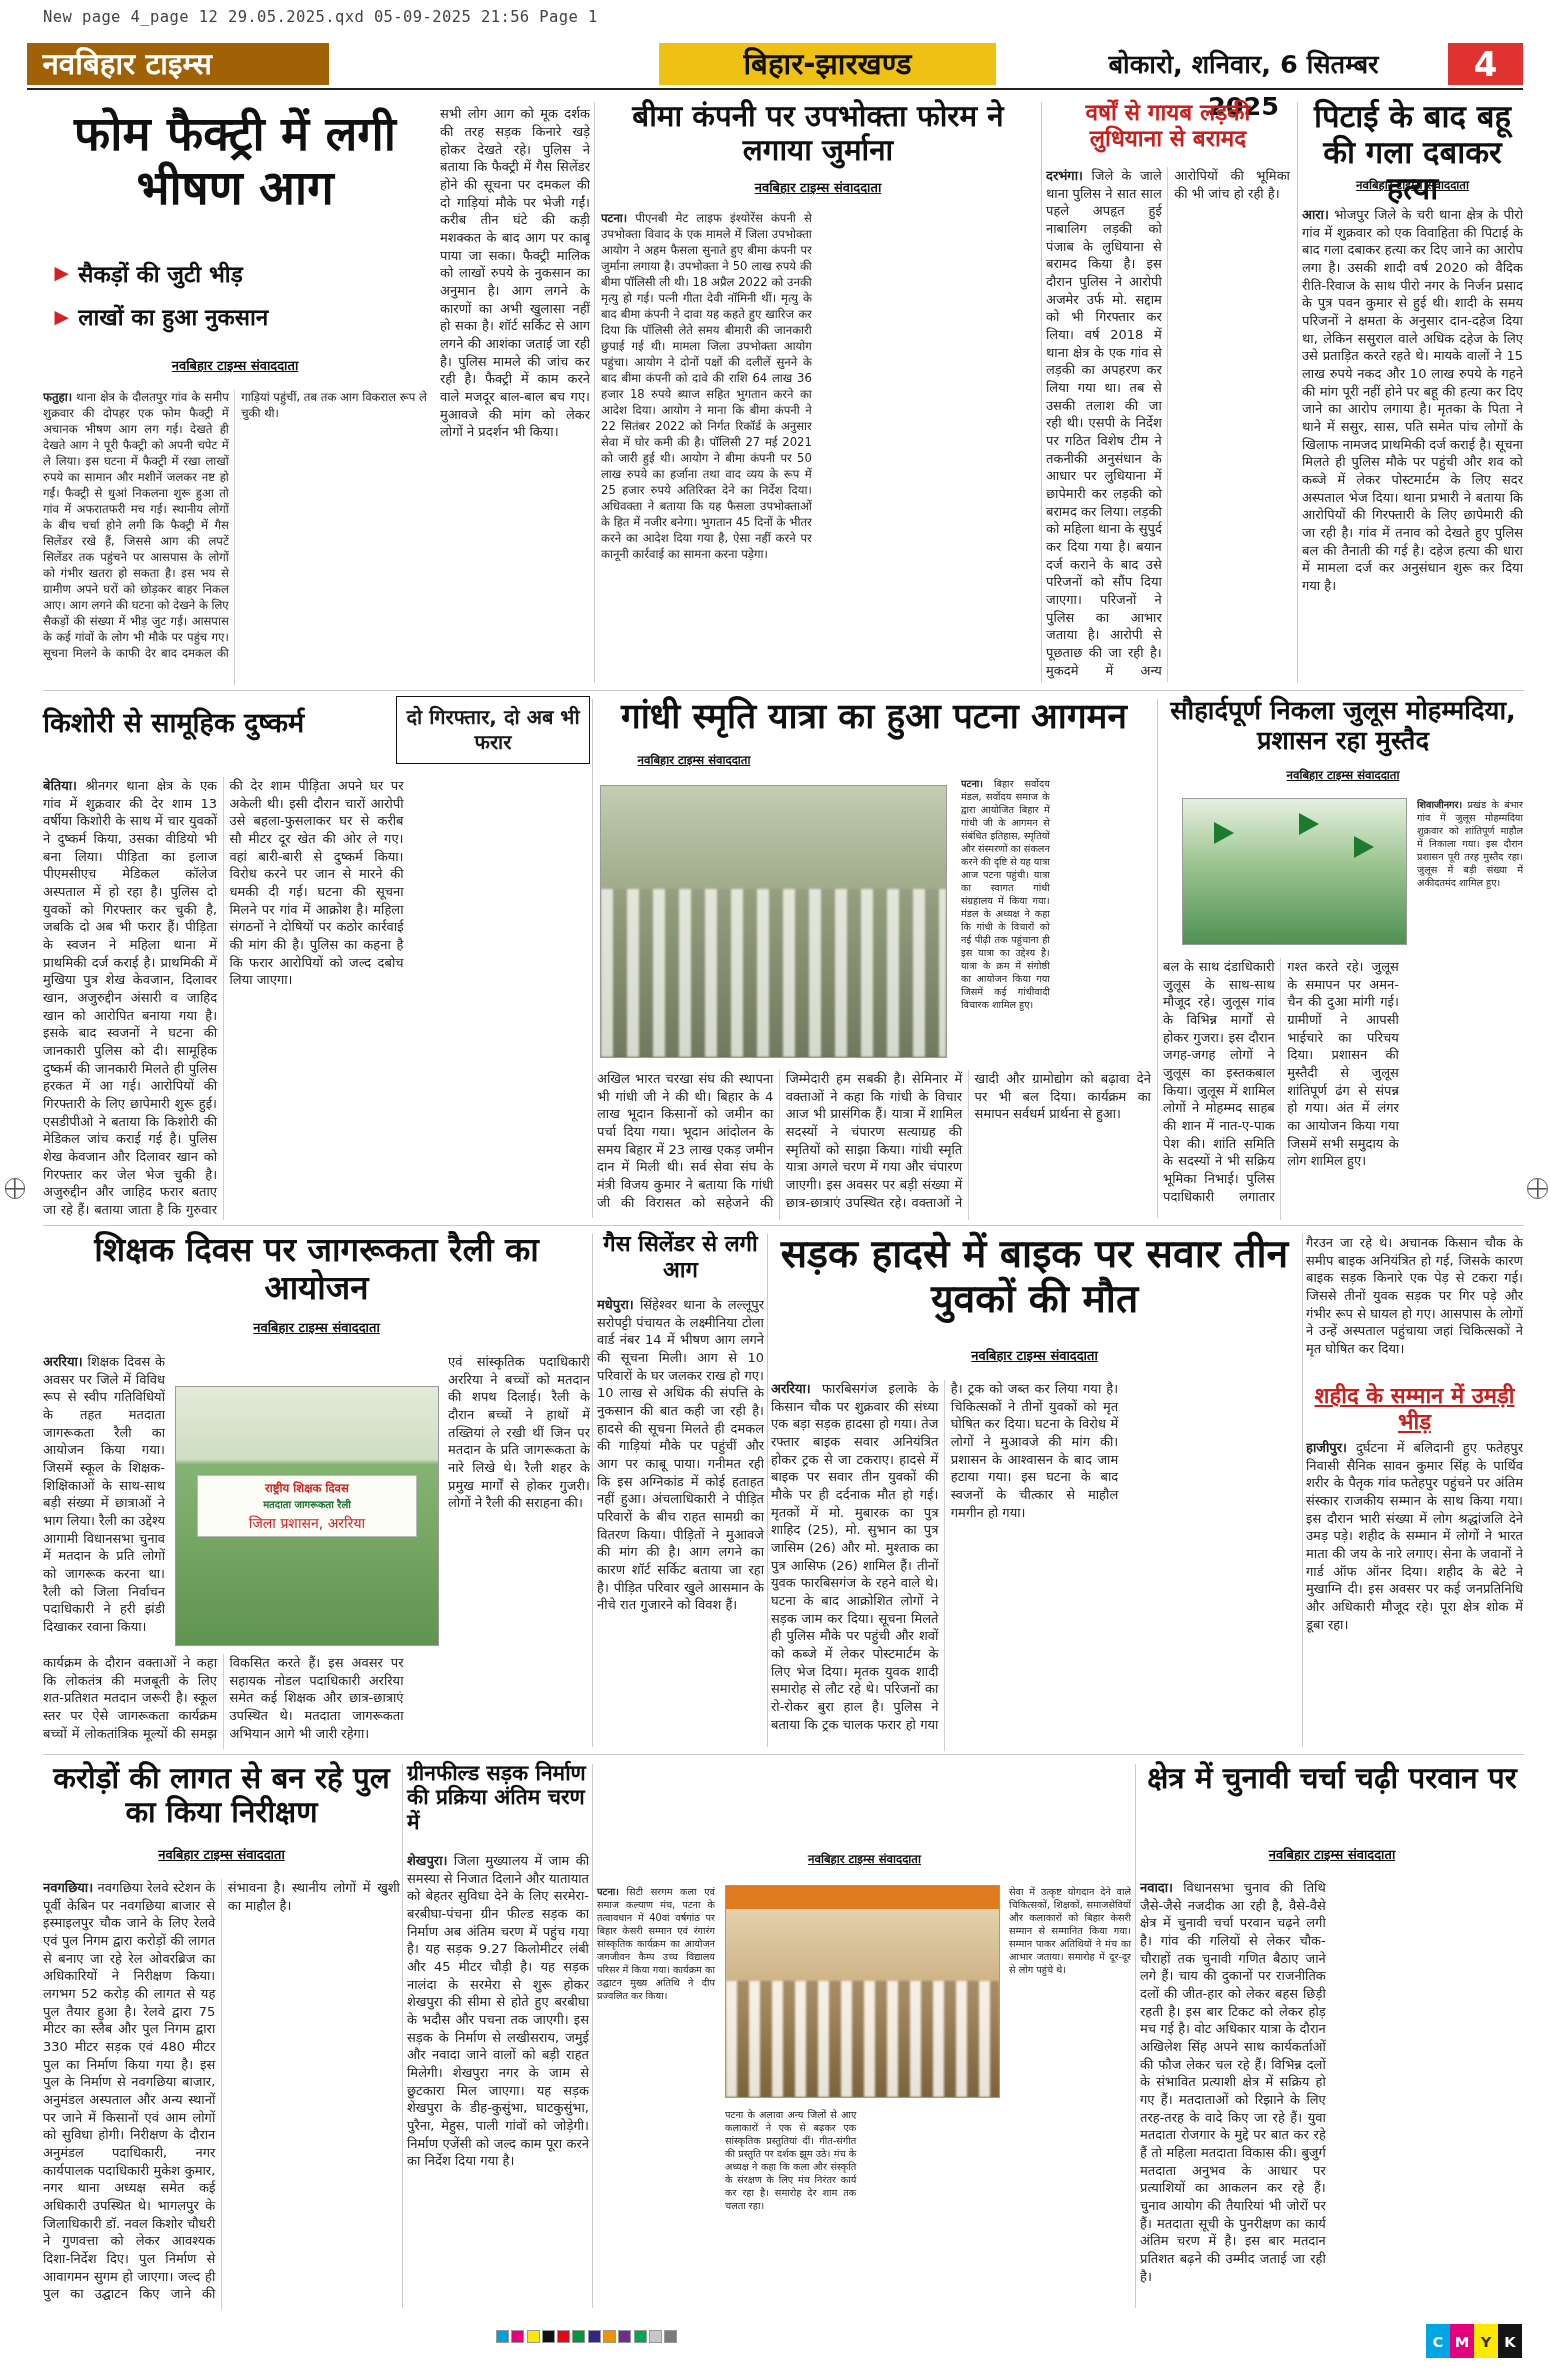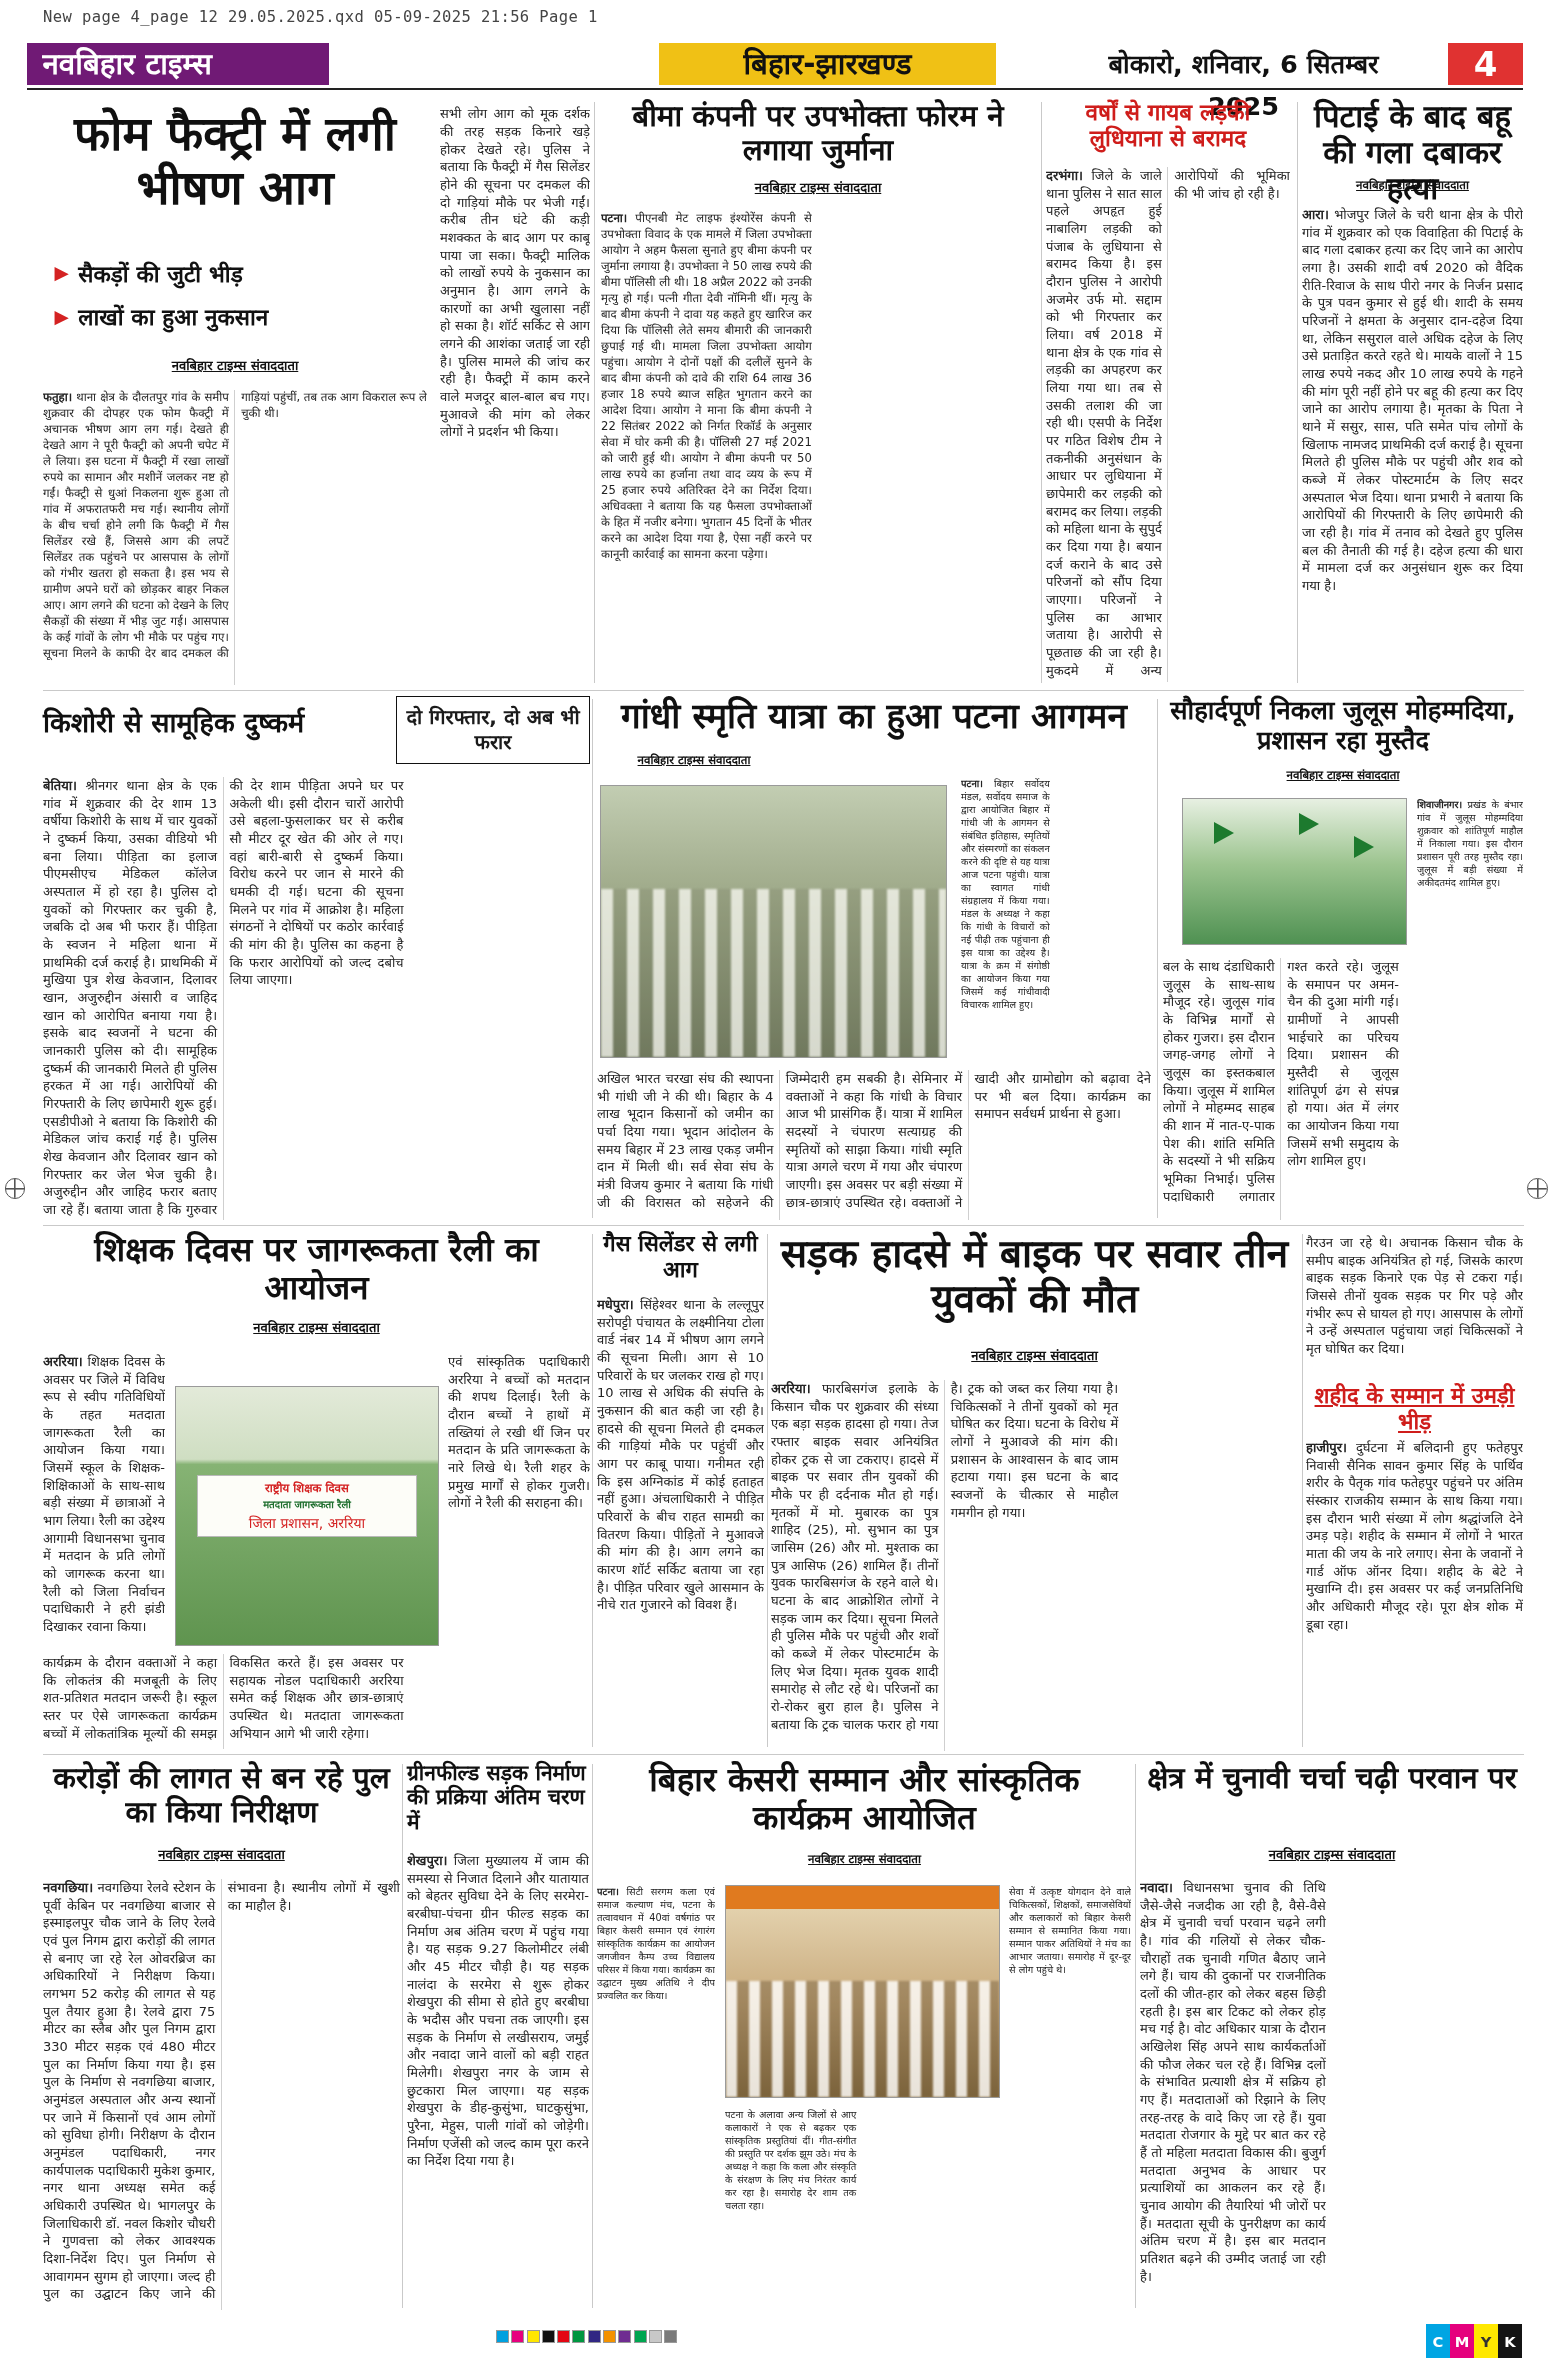--- a/index.html
+++ b/index.html
@@ -1,20 +1,20 @@
 <!DOCTYPE html>
 <html style="font-size:12.4px"><head>
 <meta charset="utf-8">
 <style>
   html,body{margin:0;padding:0;background:#e8e8e8;}
   .page{position:relative;width:1550px;height:2377px;background:#ffffff;overflow:hidden;
         font-family:"DejaVu Sans","Liberation Sans",sans-serif;color:#1b1b1b;}
   .printline{position:absolute;left:43px;top:7.8px;font-size:15.5px;color:#444;letter-spacing:0.4px;
              font-family:"DejaVu Sans Mono","Liberation Mono",monospace;}
-  .masthead{position:absolute;left:27px;top:43px;width:302px;height:42px;background:#701a75;color:#fff;
+  .masthead{position:absolute;left:27px;top:43px;width:302px;height:42px;background:#a16207;color:#fff;
             font-size:29.5px;font-weight:bold;line-height:42px;padding-left:15.5px;box-sizing:border-box;}
   .section-banner{position:absolute;left:659px;top:43px;width:337px;height:42px;background:#f0c115;color:#111;
             font-size:29.5px;font-weight:bold;line-height:42px;text-align:center;}
   .edition{position:absolute;left:1077px;top:43px;width:333px;height:42px;font-size:25.6px;font-weight:bold;
             line-height:42px;text-align:center;color:#111;}
   .pagenum{position:absolute;left:1448px;top:43px;width:75px;height:42px;background:#e03231;color:#fff;
             font-size:34px;font-weight:bold;line-height:42px;text-align:center;}
   .rule{position:absolute;background:#222;}
   .divider{position:absolute;background:#c9c9c9;}
   section.art{position:absolute;}
@@ -234,21 +234,20 @@
 
   <section class="art" style="left:407px;top:1761px;width:182px;height:550px;">
     <h2 class="hl" style="left:0;top:0;width:182px;font-size: 21px;text-align:left;">ग्रीनफील्ड सड़क निर्माण की प्रक्रिया अंतिम चरण में</h2>
     <div class="body sm" style="left:0;top:91px;width:182px;height:457px;">
       <b class="dl">शेखपुरा।</b>
       <span>जिला मुख्यालय में जाम की समस्या से निजात दिलाने और यातायात को बेहतर सुविधा देने के लिए सरमेरा-बरबीघा-पंचना ग्रीन फील्ड सड़क का निर्माण अब अंतिम चरण में पहुंच गया है। यह सड़क 9.27 किलोमीटर लंबी और 45 मीटर चौड़ी है। यह सड़क नालंदा के सरमेरा से शुरू होकर शेखपुरा की सीमा से होते हुए बरबीघा के भदौस और पचना तक जाएगी। इस सड़क के निर्माण से लखीसराय, जमुई और नवादा जाने वालों को बड़ी राहत मिलेगी। शेखपुरा नगर के जाम से छुटकारा मिल जाएगा। यह सड़क शेखपुरा के डीह-कुसुंभा, घाटकुसुंभा, पुरैना, मेहुस, पाली गांवों को जोड़ेगी। निर्माण एजेंसी को जल्द काम पूरा करने का निर्देश दिया गया है।</span>
     </div>
   </section>
 
   <section class="art" style="left:597px;top:1761px;width:535px;height:550px;">
-    <h2 class="hl" style="left:0;top:0;width:535px;font-size:33px;">बिहार केसरी सम्मान और सांस्कृतिक कार्यक्रम आयोजित</h2>
     <div class="byline" style="left:0;top:90px;width:535px;font-size:11.6px;">नवबिहार टाइम्स संवाददाता</div>
     <div class="photo ph-kesari" style="left:128px;top:124px;width:275px;height:213px;">
       <div class="strip"></div>
       <div class="crowd"></div>
     </div>
     <div class="body xs" style="left:0;top:124px;width:118px;height:425px;">
       <b class="dl">पटना।</b>
       <span>सिटी सरगम कला एवं समाज कल्याण मंच, पटना के तत्वावधान में 40वां वर्षगांठ पर बिहार केसरी सम्मान एवं रंगारंग सांस्कृतिक कार्यक्रम का आयोजन जगजीवन कैम्प उच्च विद्यालय परिसर में किया गया। कार्यक्रम का उद्घाटन मुख्य अतिथि ने दीप प्रज्वलित कर किया।</span>
     </div>
     <div class="body xs" style="left:412px;top:124px;width:122px;height:425px;">

